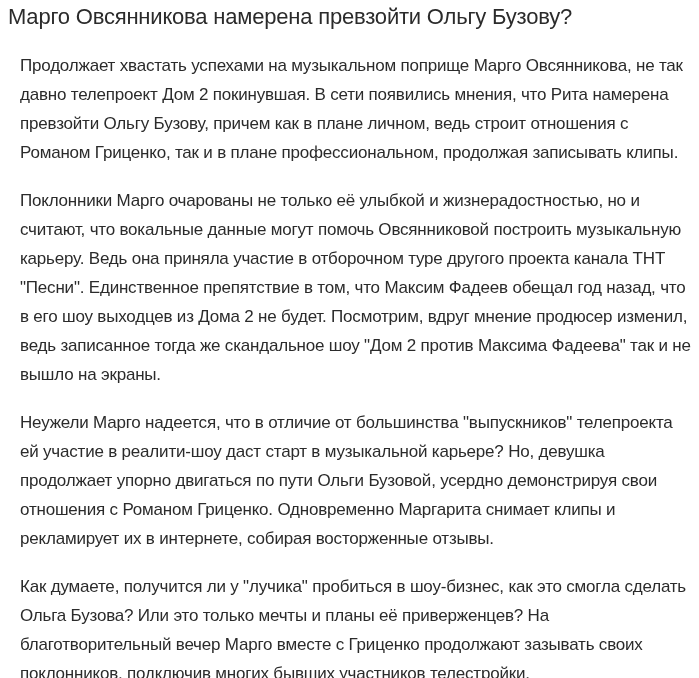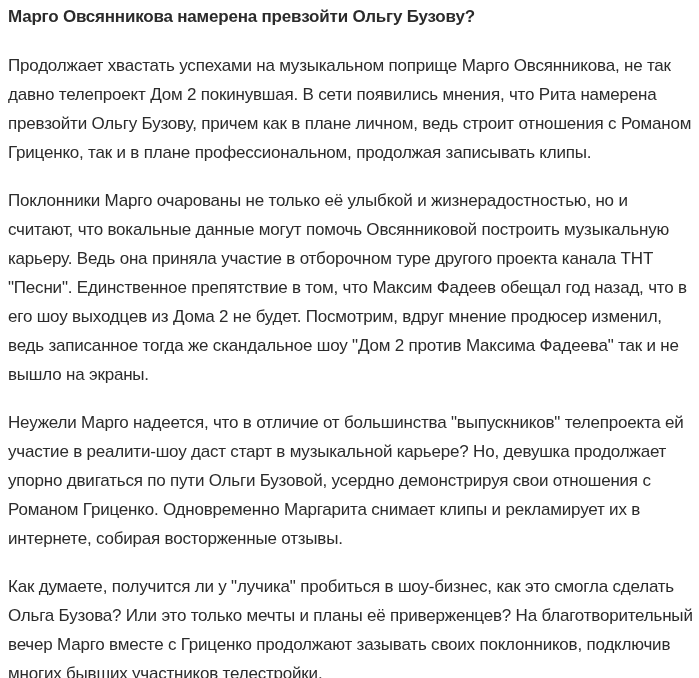--- a/index.html
+++ b/index.html
@@ -17,27 +17,27 @@
   .article {
     box-sizing: border-box;
     padding: 2px 6px 0 8px;
     font-family: "Liberation Sans", "DejaVu Sans", sans-serif;
     color: #2b2b2b;
     font-size: 17px;
     line-height: 29px;
     letter-spacing: -0.2px;
   }
   .article-title {
-    font-size: 17px;
-    font-weight: 700;
+    font-size: 22px;
+    font-weight: 400;
     margin: 0 0 20px 0;
     line-height: 29px;
   }
   .article-paragraph {
-    margin: 0 0 19px 0;
+    margin: 0 0 19px 12px;
   }
   .article-paragraph:last-of-type {
     margin-bottom: 0;
   }
 </style>
 </head>
 <body>
 
 <div class="page">
   <div class="article">

